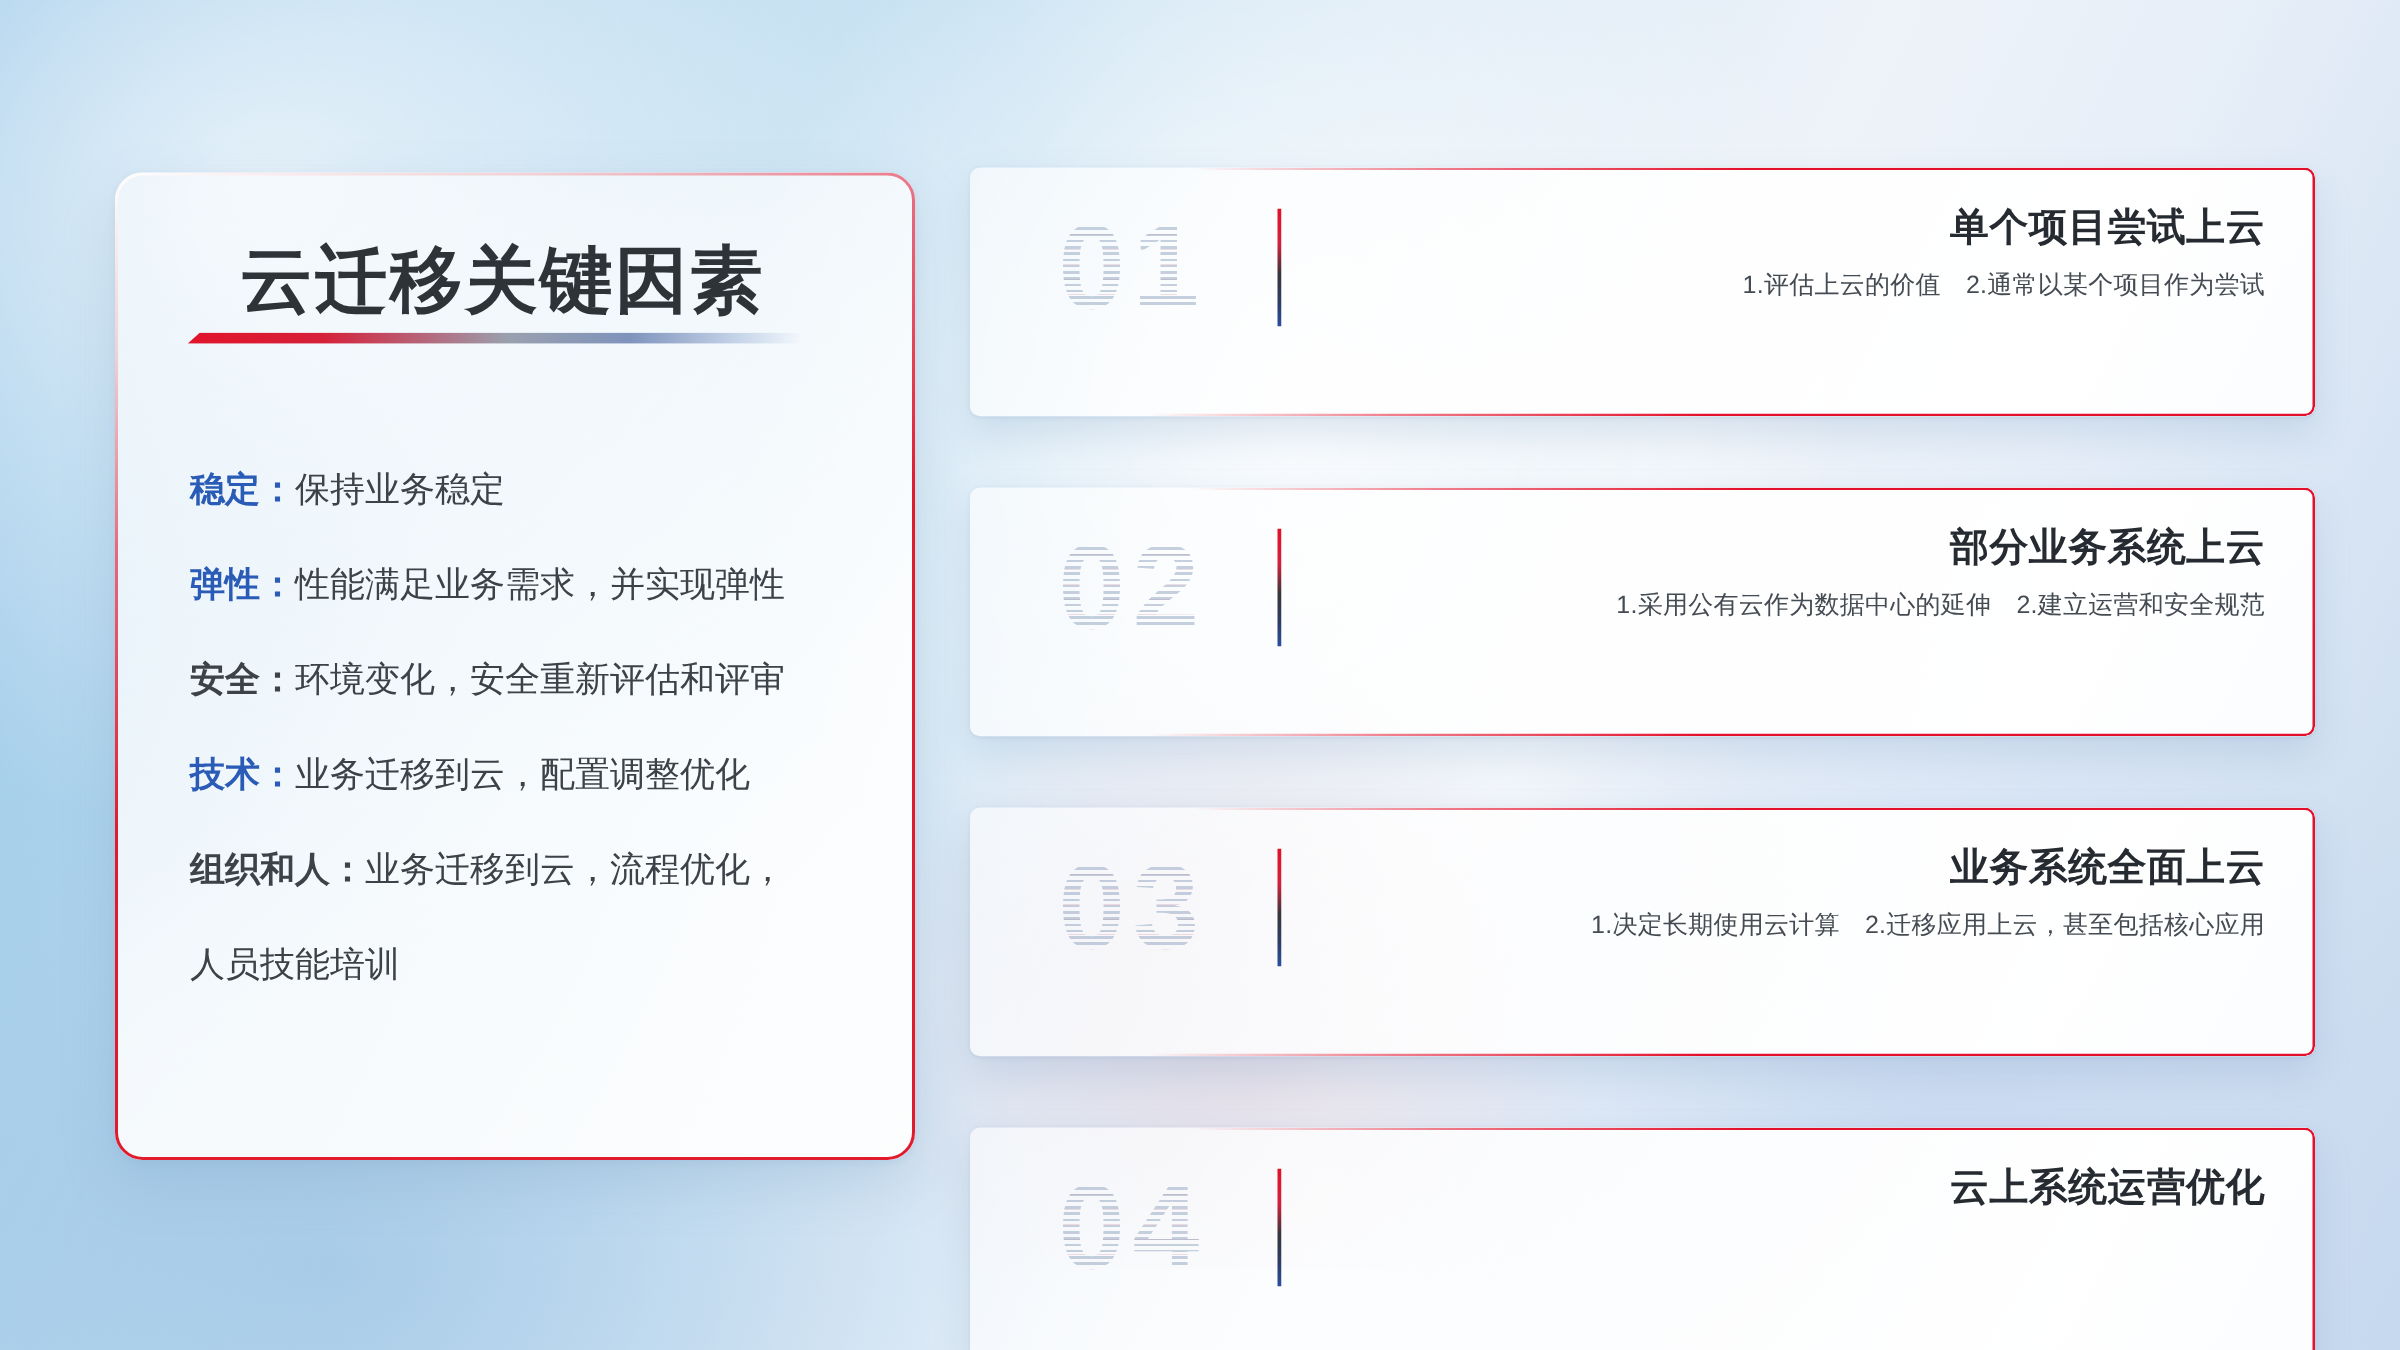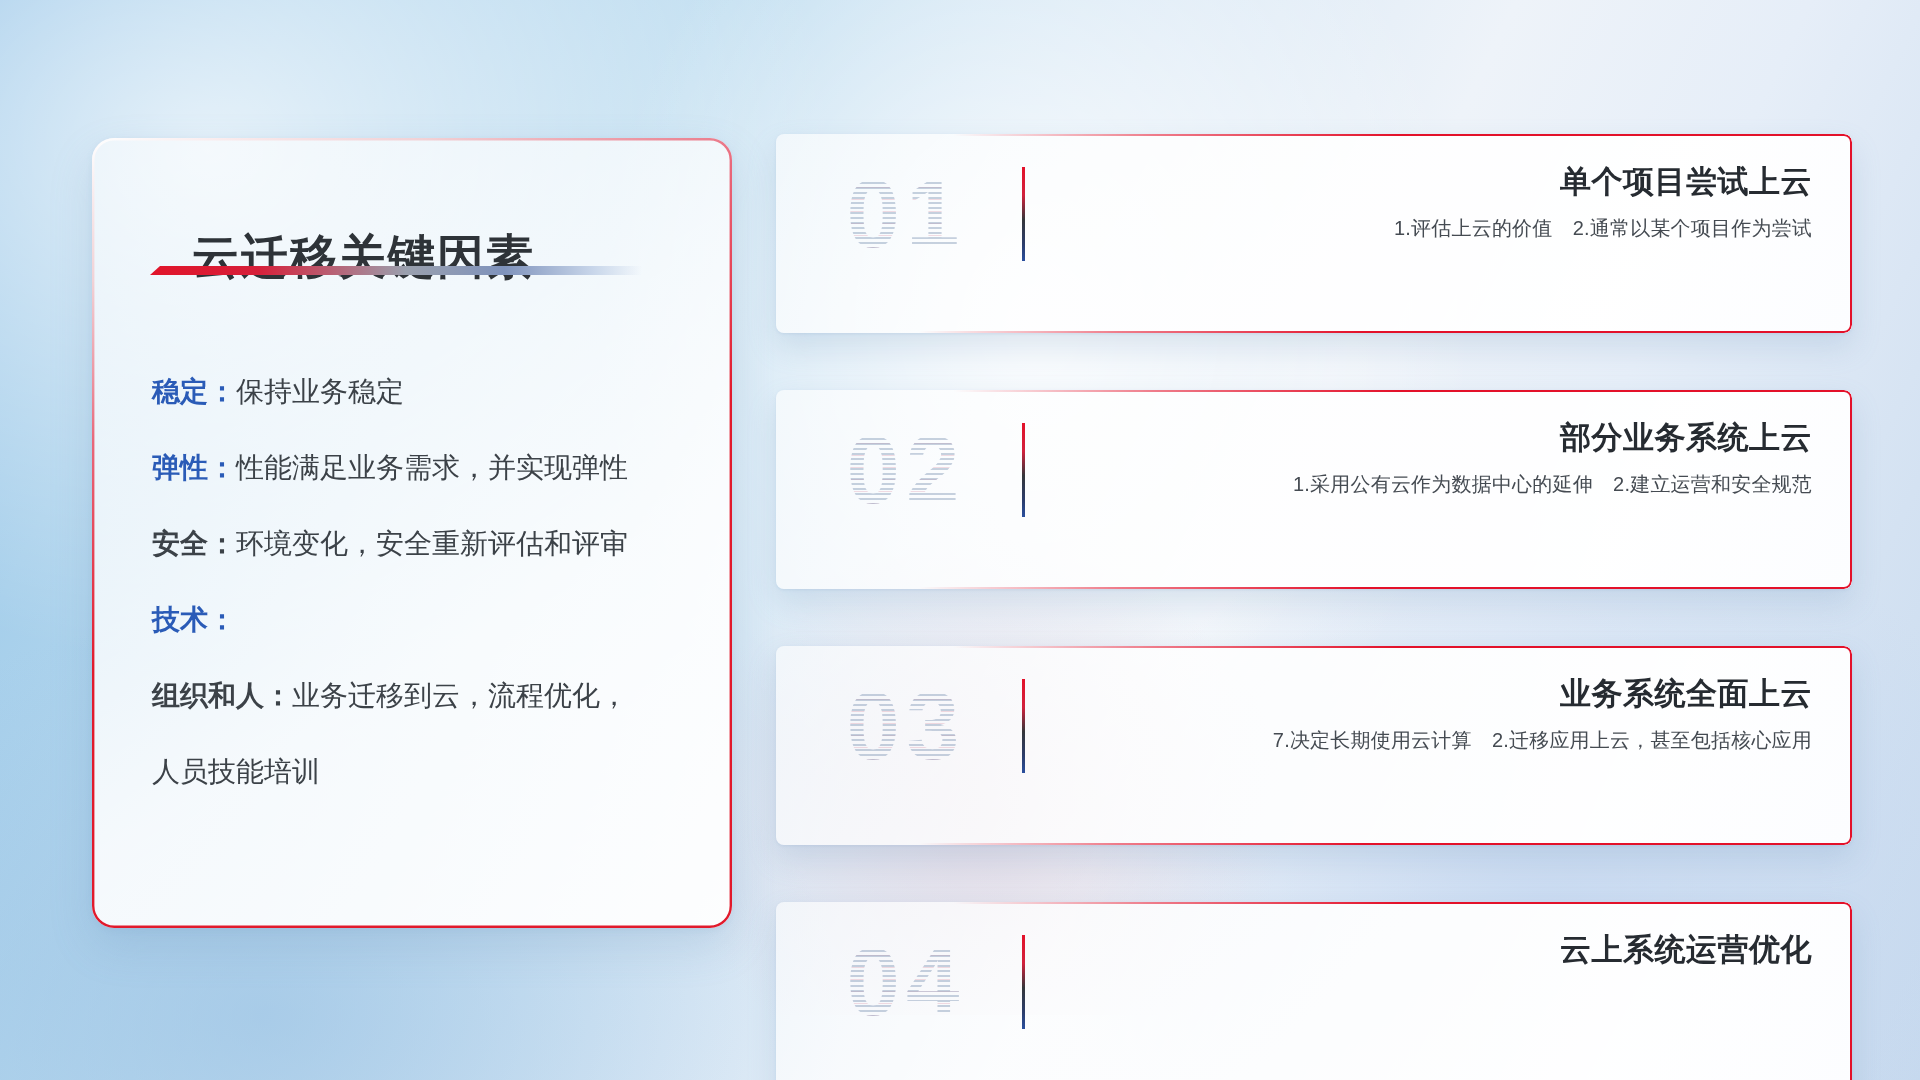--- a/index.html
+++ b/index.html
@@ -56,23 +56,22 @@
       rgba(255,255,255,.88) 62%,
       rgba(255,255,255,.95) 100%);
     box-shadow:0 18px 44px rgba(100,140,180,.20), 0 2px 6px rgba(120,160,200,.14);
     overflow:hidden;
   }
   
   #panel-stroke { position:absolute; left:92px; top:138px; width:640px; height:790px; pointer-events:none; }
 
   #panel-title {
     position:absolute; left:100px; top:48px;
-    font-size:47px; font-weight:700; color:#2e3338;
+    font-size:58px; font-weight:700; color:#2e3338;
     letter-spacing:2px;
-    margin-top:40px;
   }
   #panel-rule {
     position:absolute; left:58px; top:128px; width:492px; height:9px;
     background:linear-gradient(90deg,#e1142a 0%, #d6203a 22%, #9aa0ae 52%, #7f93bc 72%, #c8d6ea 90%, rgba(215,228,243,0) 100%);
     clip-path: polygon(0 100%, 10px 0, 100% 0, 100% 100%);
   }
 
   #panel-list { position:absolute; left:60px; top:240px; right:36px; }
   .panel-row {
     display:flex; align-items:baseline;
@@ -171,20 +170,21 @@
     <div class="panel-row">
       <span class="row-label accent">弹性：</span>
       <span class="row-text">性能满足业务需求，并实现弹性</span>
     </div>
     <div class="panel-row">
       <span class="row-label plain">安全：</span>
       <span class="row-text">环境变化，安全重新评估和评审</span>
     </div>
     <div class="panel-row">
       <span class="row-label accent">技术：</span>
+      <span class="row-text">业务迁移到云，配置调整优化</span>
     </div>
     <div class="panel-row">
       <span class="row-label plain">组织和人：</span>
       <span class="row-text">业务迁移到云，流程优化，</span>
     </div>
     <div class="panel-row">
       <span class="row-label plain"></span>
       <span class="row-text">人员技能培训</span>
     </div>
   </div>
@@ -227,21 +227,21 @@
     </div>
   </div>
 
   <div class="card">
     <div class="card-outline"></div>
     <div class="card-num-shadow">03</div>
     <div class="card-num">03</div>
     <div class="card-divider"></div>
     <div class="card-body">
       <div class="card-title">业务系统全面上云</div>
-      <div class="card-desc">7.决定长期使用云计算　2.迁移应用上云，甚至包括核心应用</div>
+      <div class="card-desc">1.决定长期使用云计算　2.迁移应用上云，甚至包括核心应用</div>
     </div>
   </div>
 
   <div class="card">
     <div class="card-outline"></div>
     <div class="card-num-shadow">04</div>
     <div class="card-num">04</div>
     <div class="card-divider"></div>
     <div class="card-body">
       <div class="card-title">云上系统运营优化</div>

